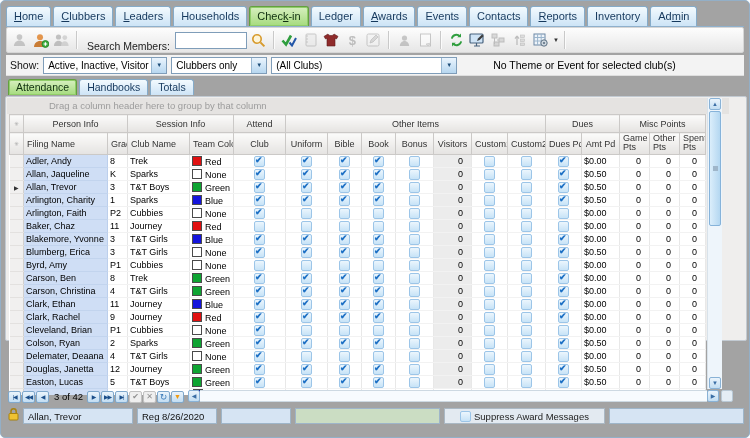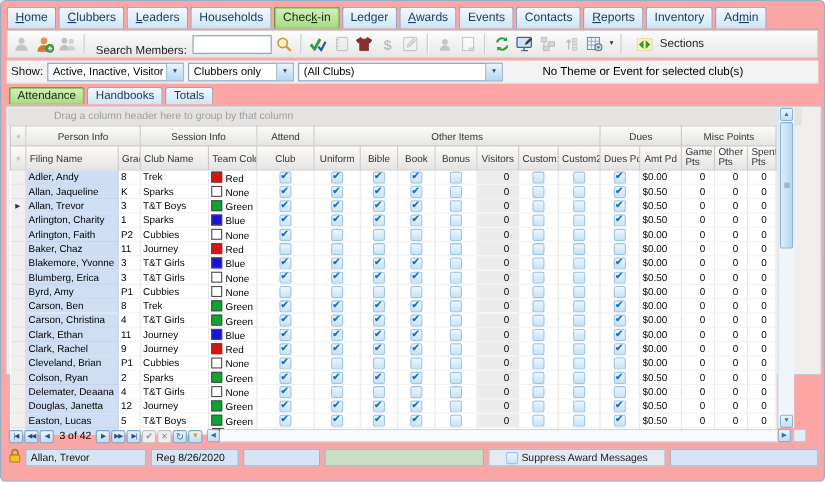--- a/index.html
+++ b/index.html
@@ -1,18 +1,18 @@
 <!DOCTYPE html>
 <html><head>
 <meta charset="utf-8">
 <style>
   html,body{margin:0;padding:0}
   body{width:750px;height:438px;position:relative;font-family:"Liberation Sans",sans-serif;background:#fafcfe;overflow:hidden}
   u{text-decoration:underline}
-  .window{position:absolute;inset:0;background:#fca5a5;border:1px solid #93afc7;border-radius:5px;overflow:hidden;box-sizing:border-box}
+  .window{position:absolute;inset:0;background:#a3a3a3;border:1px solid #93afc7;border-radius:5px;overflow:hidden;box-sizing:border-box}
 
   
   .tabbar{position:absolute;top:3px;left:5px;right:5px;height:22px;display:flex;align-items:flex-end;border-bottom:1px solid #8fb0cc}
   .tab{height:19px;line-height:19px;padding:0 7px;margin-right:2px;background:linear-gradient(#f3fafe,#cde4f6);border:1px solid #85abc9;border-bottom:none;border-radius:3px 3px 0 0;font-size:11px;color:#16395d;cursor:default;white-space:nowrap}
   .tab.active{background:linear-gradient(#d7efc0,#a5db7d);border-color:#63a03f;box-shadow:inset 0 0 0 1px #90cd69;color:#10300f}
 
   
   .toolbar{position:absolute;top:26px;left:5px;right:5px;height:26px;background:linear-gradient(#fdfdfd,#e6e6e6);border:1px solid #d6d6d6;border-radius:2px;display:flex;align-items:center;padding:0 3px;gap:2px;box-sizing:border-box}
   .tsep{width:1px;height:18px;background:#c9c9c9;border-right:1px solid #fbfbfb;margin:0 3px}
   .ticon{width:19px;height:18px;display:flex;align-items:center;justify-content:center;font-size:12px;line-height:1}
@@ -208,30 +208,20 @@
     <span class="ticon">
         <svg width="15" height="14" viewBox="0 0 15 14">
           <rect x="1" y="1" width="11" height="11" fill="#eef4fa" stroke="#6c88a5"></rect>
           <path d="M1 4.5h11M1 8h11M4.6 1v11M8.2 1v11" stroke="#9ab4cc"></path>
           <circle cx="11" cy="10" r="3.2" fill="#cdd6de" stroke="#5e7284"></circle>
           <circle cx="11" cy="10" r="1.1" fill="#5e7284"></circle>
         </svg>
       </span>
     <span class="caret">▼</span>
     <span class="tsep"></span>
-    <span class="secbtn">
-      <span class="ticon">
-          <svg width="14" height="11" viewBox="0 0 14 11">
-            <rect x="0" y="0" width="14" height="11" rx="1.5" fill="#fdf0c0" stroke="#d9b84a" stroke-width=".8"></rect>
-            <path d="M6 1.5v8L1.8 5.5z" fill="#2f9e2f"></path>
-            <path d="M8 1.5v8l4.2-4z" fill="#2f9e2f"></path>
-          </svg>
-        </span>
-      <span>Sections</span>
-    </span>
   </div>
 
   <div class="filterrow">
     <span>Show:</span>
     <span class="combo" style="width:124px">
       <span class="val">Active, Inactive, Visitor</span>
       <span class="btn">▼</span>
     </span>
     <span class="combo" style="width:96px">
       <span class="val">Clubbers only</span>

